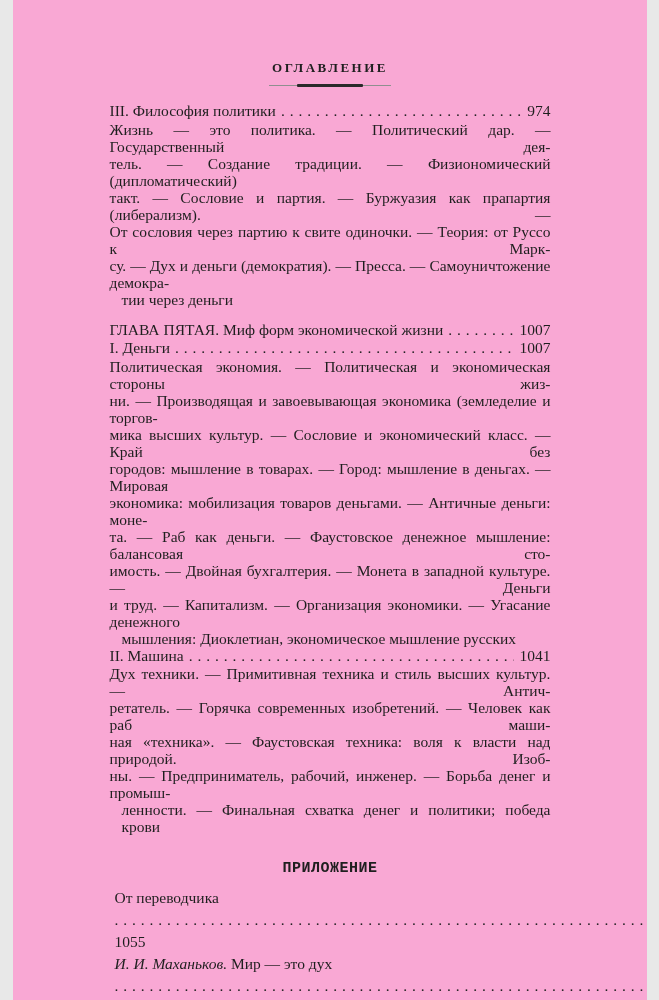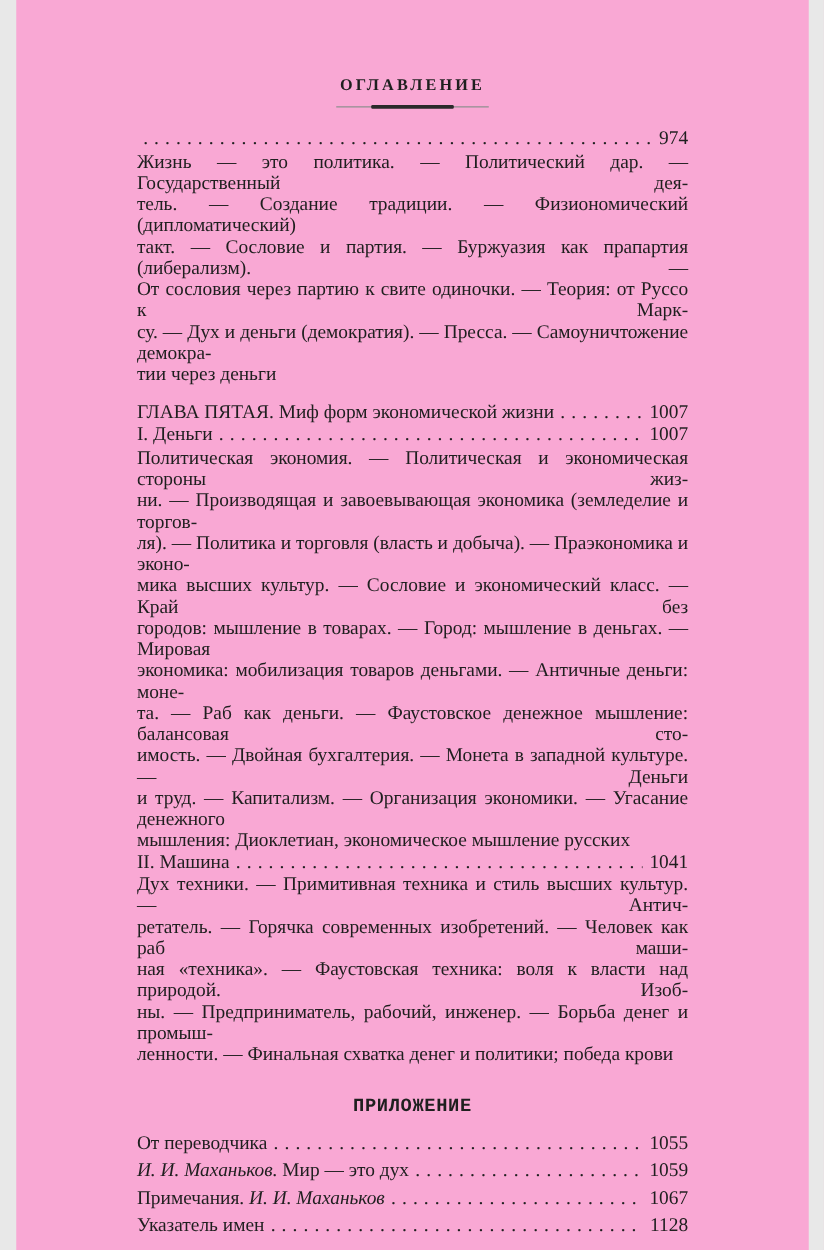--- a/index.html
+++ b/index.html
@@ -59,51 +59,52 @@
     margin: 0 6px 0 5px;
     white-space: nowrap;
   }
   .toc-entry .dots::after {
     content: ". . . . . . . . . . . . . . . . . . . . . . . . . . . . . . . . . . . . . . . . . . . . . . . . . . . . . . . . . . . . . . . . . . . . . . . .";
     letter-spacing: 0.5px;
   }
   .toc-entry .entry-page { flex: 0 0 auto; }
   .summary { line-height: 17px; }
   .summary .para-line { text-align: justify; text-align-last: justify; }
-  .summary .para-line.last { text-align-last: left; }
+  .summary .para-line.last { text-align-last: left; margin-left: 12px; }
   .gap-before { margin-top: 13px; align-items: center; }
   
   .appendix-header {
     margin-top: 24px;
     text-align: center;
     font-weight: bold;
     font-size: 15px;
     letter-spacing: 0.5px;
     line-height: 19px;
     font-family: Liberation Mono, monospace;
   }
   .appendix-list { margin-top: 9px; font-size: 15.5px; }
-  .appendix-list .toc-entry { line-height: 22px; }
+  .appendix-list .toc-entry { line-height: 22px; flex-direction: column; }
   .italic { font-style: italic; }
 </style>
 </head>
 <body>
 
 <div class="page">
 
   <div class="toc-header">ОГЛАВЛЕНИЕ</div>
 
   <div class="divider">
     <div class="thin"></div>
     <div class="thick"></div>
   </div>
 
   <div class="toc-body">
 
     <div class="toc-entry">
+      <span class="entry-title">III. Философия политики</span>
       <span class="dots"></span>
       <span class="entry-page">974</span>
     </div>
     <div class="summary">
         <div class="para-line">Жизнь — это политика. — Политический дар. — Государственный дея-</div>
         <div class="para-line">тель. — Создание традиции. — Физиономический (дипломатический)</div>
         <div class="para-line">такт. — Сословие и партия. — Буржуазия как прапартия (либерализм). —</div>
         <div class="para-line">От сословия через партию к свите одиночки. — Теория: от Руссо к Марк-</div>
         <div class="para-line">су. — Дух и деньги (демократия). — Пресса. — Самоуничтожение демокра-</div>
         <div class="para-line last">тии через деньги</div>
@@ -116,21 +117,20 @@
     </div>
 
     <div class="toc-entry">
       <span class="entry-title">I. Деньги</span>
       <span class="dots"></span>
       <span class="entry-page">1007</span>
     </div>
     <div class="summary">
         <div class="para-line">Политическая экономия. — Политическая и экономическая стороны жиз-</div>
         <div class="para-line">ни. — Производящая и завоевывающая экономика (земледелие и торгов-</div>
-        <div class="para-line">ля). — Политика и торговля (власть и добыча). — Праэкономика и эконо-</div>
         <div class="para-line">мика высших культур. — Сословие и экономический класс. — Край без</div>
         <div class="para-line">городов: мышление в товарах. — Город: мышление в деньгах. — Мировая</div>
         <div class="para-line">экономика: мобилизация товаров деньгами. — Античные деньги: моне-</div>
         <div class="para-line">та. — Раб как деньги. — Фаустовское денежное мышление: балансовая сто-</div>
         <div class="para-line">имость. — Двойная бухгалтерия. — Монета в западной культуре. — Деньги</div>
         <div class="para-line">и труд. — Капитализм. — Организация экономики. — Угасание денежного</div>
         <div class="para-line last">мышления: Диоклетиан, экономическое мышление русских</div>
       </div>
 
     <div class="toc-entry">

